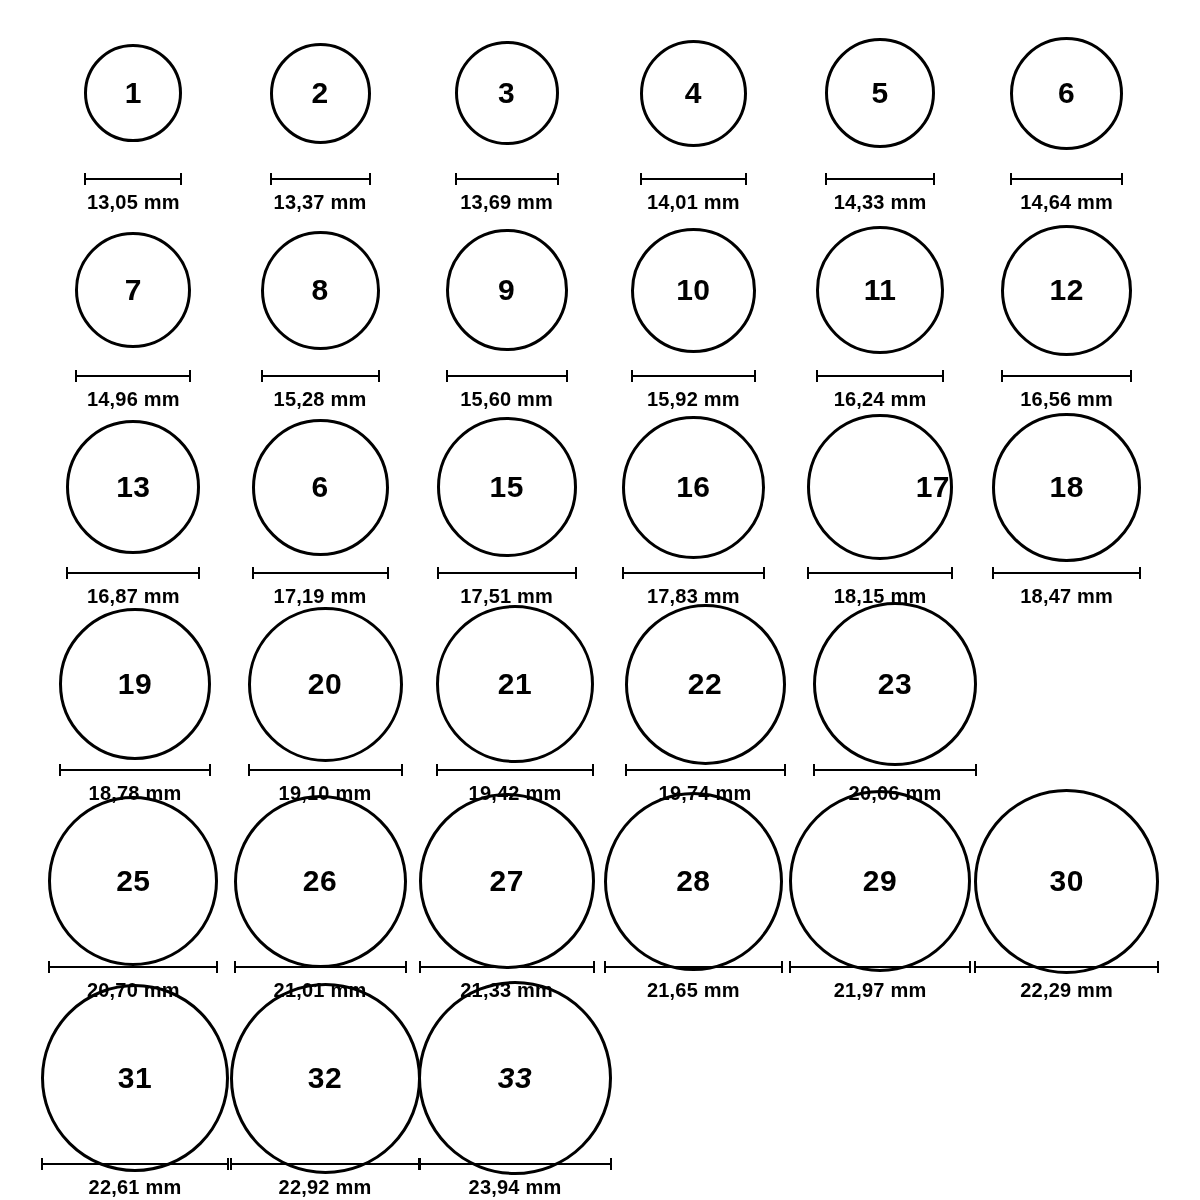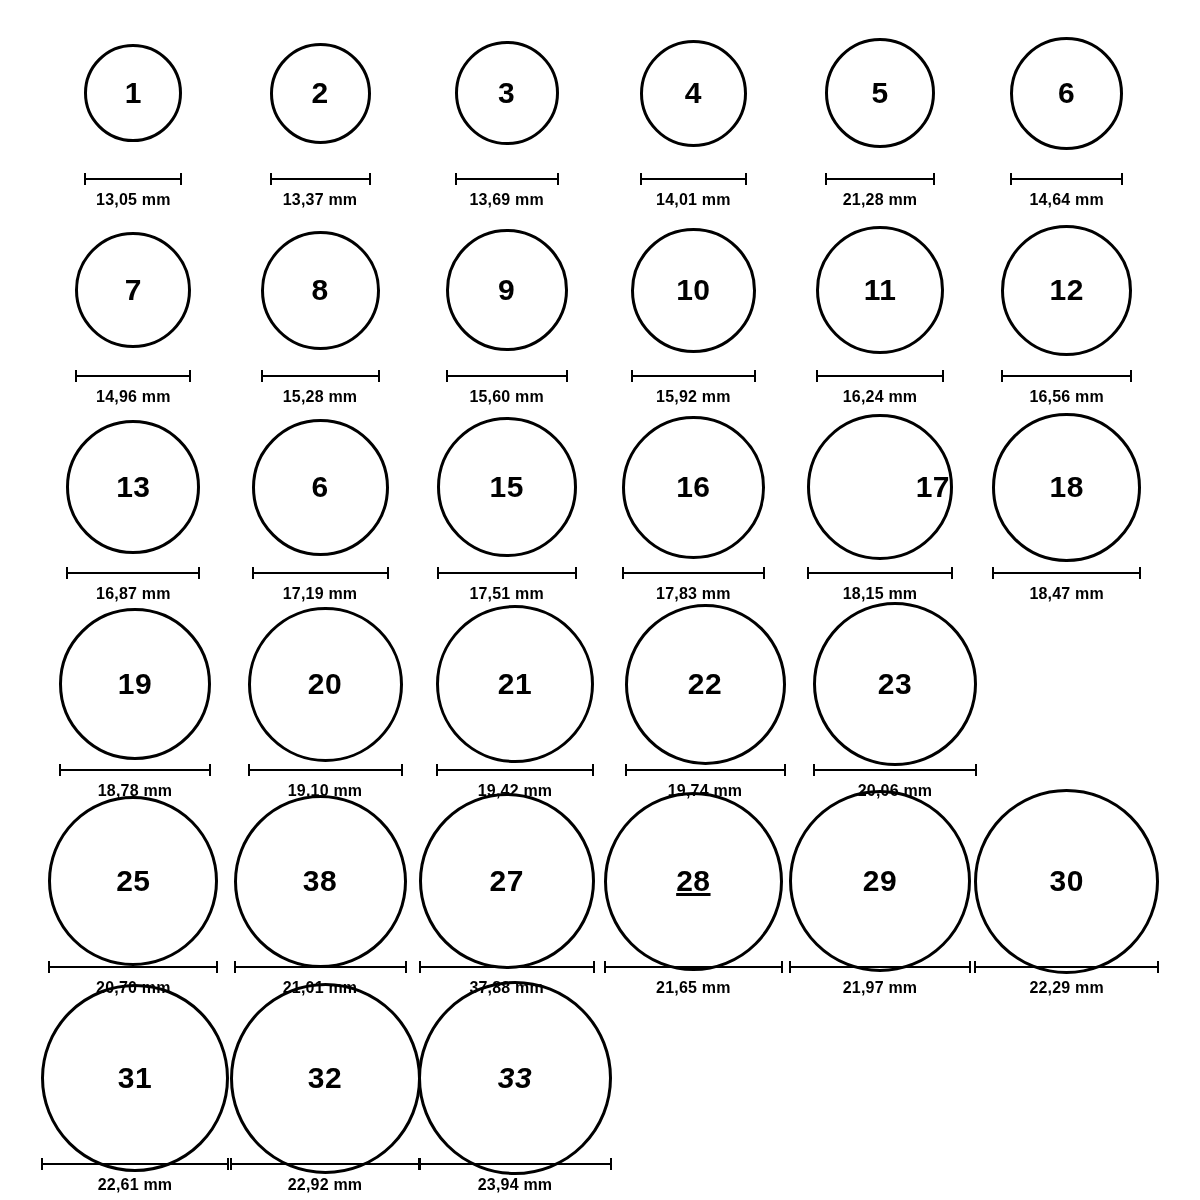--- a/index.html
+++ b/index.html
@@ -72,21 +72,21 @@
   .measure-bar .cap {
     position: absolute;
     top: 0;
     width: 2px;
     height: 12px;
     background: #000000;
   }
   .measure-bar .cap-left { left: 0; }
   .measure-bar .cap-right { right: 0; }
   .mm-label {
-    font-size: 16px;
+    font-size: 20px;
     font-weight: bold;
     margin-top: 6px;
     letter-spacing: 0.2px;
     white-space: nowrap;
   }
 </style>
 </head>
 <body>
 
 <div id="sizer-chart">
@@ -147,21 +147,21 @@
         <div class="circle-wrap">
           <div class="ring-circle" style="width: 110px; height: 110px;">
             <span class="ring-number">5</span>
           </div>
         </div>
         <div class="measure-bar" style="width: 110px;">
           <div class="bar-line"></div>
           <div class="cap cap-left"></div>
           <div class="cap cap-right"></div>
         </div>
-        <div class="mm-label">21,28 mm</div>
+        <div class="mm-label">14,33 mm</div>
       </div>
       <div class="size-cell">
         <div class="circle-wrap">
           <div class="ring-circle" style="width: 113px; height: 113px;">
             <span class="ring-number">6</span>
           </div>
         </div>
         <div class="measure-bar" style="width: 113px;">
           <div class="bar-line"></div>
           <div class="cap cap-left"></div>
@@ -407,46 +407,46 @@
         <div class="measure-bar" style="width: 170px;">
           <div class="bar-line"></div>
           <div class="cap cap-left"></div>
           <div class="cap cap-right"></div>
         </div>
         <div class="mm-label">20,70 mm</div>
       </div>
       <div class="size-cell">
         <div class="circle-wrap">
           <div class="ring-circle" style="width: 173px; height: 173px;">
-            <span class="ring-number">38</span>
+            <span class="ring-number">26</span>
           </div>
         </div>
         <div class="measure-bar" style="width: 173px;">
           <div class="bar-line"></div>
           <div class="cap cap-left"></div>
           <div class="cap cap-right"></div>
         </div>
         <div class="mm-label">21,01 mm</div>
       </div>
       <div class="size-cell">
         <div class="circle-wrap">
           <div class="ring-circle" style="width: 176px; height: 176px;">
             <span class="ring-number">27</span>
           </div>
         </div>
         <div class="measure-bar" style="width: 176px;">
           <div class="bar-line"></div>
           <div class="cap cap-left"></div>
           <div class="cap cap-right"></div>
         </div>
-        <div class="mm-label">37,88 mm</div>
-      </div>
-      <div class="size-cell">
-        <div class="circle-wrap">
-          <div class="ring-circle" style="width: 179px; height: 179px; text-decoration: underline;">
+        <div class="mm-label">21,33 mm</div>
+      </div>
+      <div class="size-cell">
+        <div class="circle-wrap">
+          <div class="ring-circle" style="width: 179px; height: 179px;">
             <span class="ring-number">28</span>
           </div>
         </div>
         <div class="measure-bar" style="width: 179px;">
           <div class="bar-line"></div>
           <div class="cap cap-left"></div>
           <div class="cap cap-right"></div>
         </div>
         <div class="mm-label">21,65 mm</div>
       </div>

